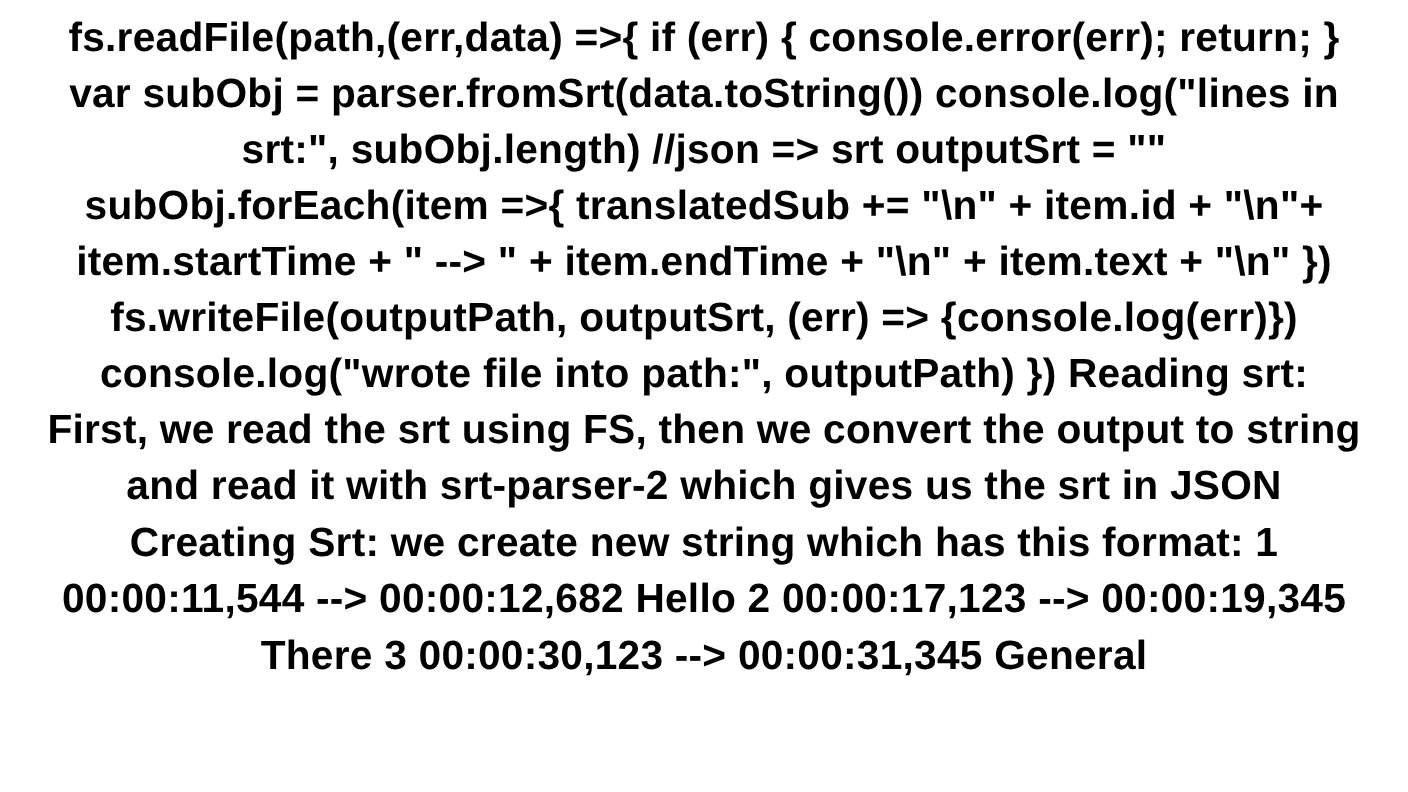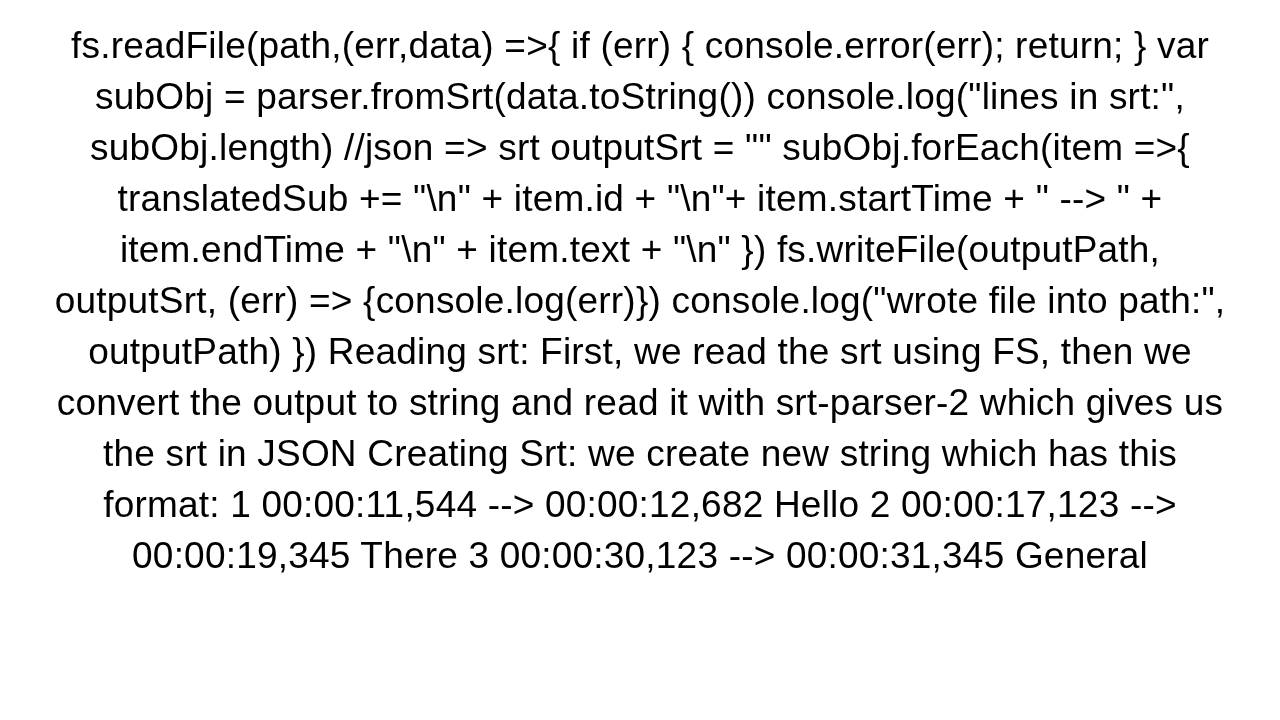--- a/index.html
+++ b/index.html
@@ -16,22 +16,21 @@
       align-items: flex-start;
       justify-content: center;
       overflow: hidden;
     }
     .content {
       width: 1200px;
       text-align: center;
       font-size: 37px;
       line-height: 1.38;
       color: #000000;
-      font-weight: 400;
+      font-weight: 700;
       padding-top: 8px;
       letter-spacing: 0.2px;
-      margin-top: 12px;
     }
   </style>
 </head>
 <body>
 
 <div class="content">fs.readFile(path,(err,data) =&gt;{   if (err) {     console.error(err);     return;   }   var subObj = parser.fromSrt(data.toString())   console.log("lines in srt:", subObj.length)   //json =&gt; srt   outputSrt = "" subObj.forEach(item =&gt;{     translatedSub += "\n" + item.id + "\n"+ item.startTime + " --&gt; " + item.endTime + "\n" + item.text + "\n"    })   fs.writeFile(outputPath, outputSrt, (err) =&gt; {console.log(err)})   console.log("wrote file into path:", outputPath) })  Reading srt: First, we read the srt using FS, then we convert the output to string and read it with srt-parser-2 which gives us the srt in JSON Creating Srt: we create new string which has this format: 1 00:00:11,544 --&gt; 00:00:12,682 Hello  2 00:00:17,123 --&gt; 00:00:19,345 There  3 00:00:30,123 --&gt; 00:00:31,345 General</div>
 
 </body></html>

